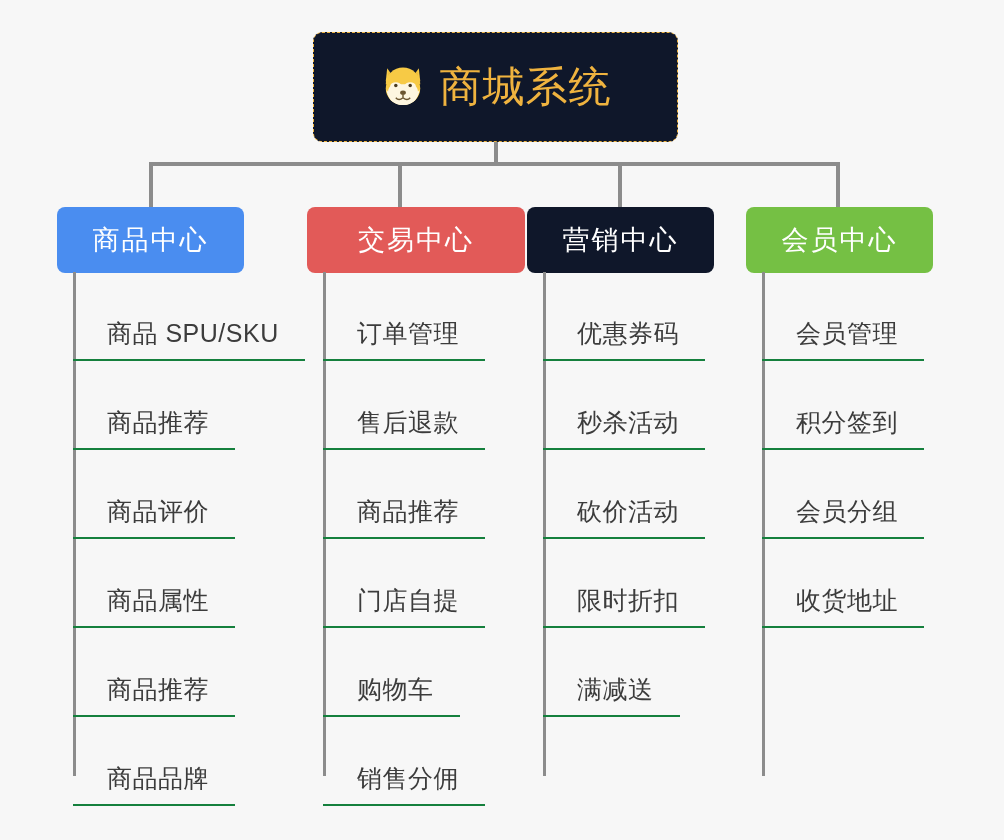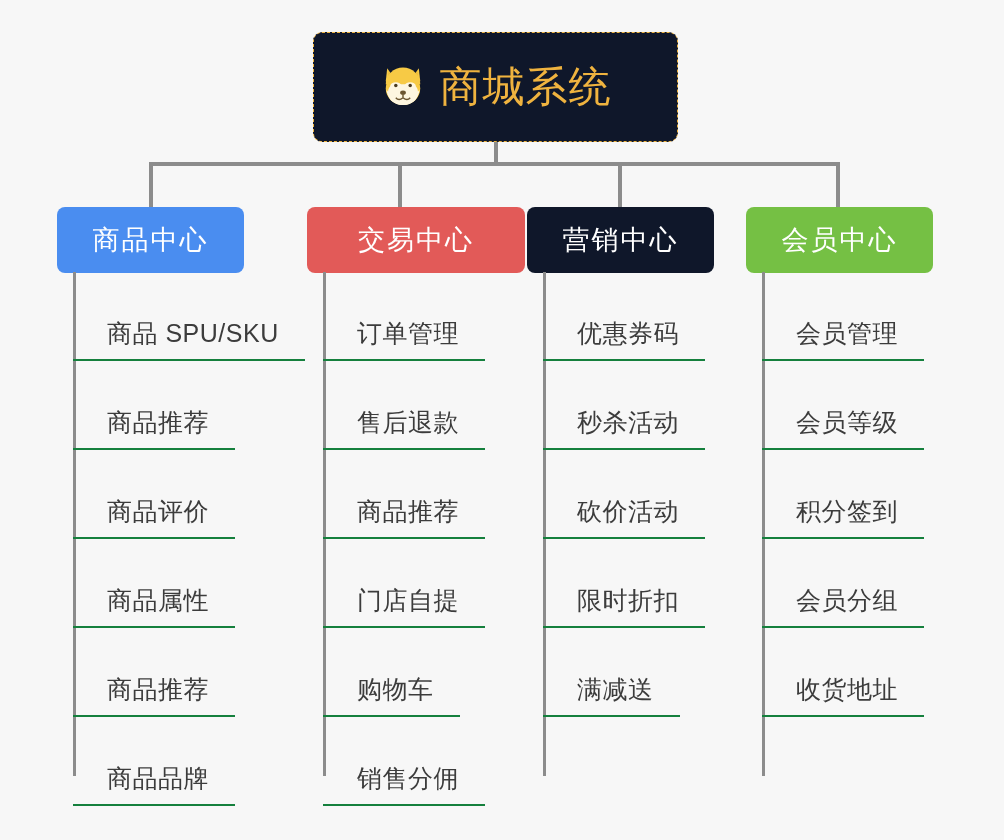--- a/index.html
+++ b/index.html
@@ -243,23 +243,20 @@
     <div class="cat-box" style="background: rgb(117, 192, 68);">
       <span>会员中心</span>
     </div>
   </div>
   <div class="spine" style="left: 762px; background: rgb(140, 140, 140); height: 504px;"></div>
   <div class="leaves" style="left:762px">
     <div class="leaf">
         <span class="leaf-inner"><span class="leaf-label">会员管理</span></span>
       </div>
     <div class="leaf">
-        <span class="leaf-inner"><span class="leaf-label">会员等级</span></span>
-      </div>
-    <div class="leaf">
         <span class="leaf-inner"><span class="leaf-label">积分签到</span></span>
       </div>
     <div class="leaf">
         <span class="leaf-inner"><span class="leaf-label">会员分组</span></span>
       </div>
     <div class="leaf">
         <span class="leaf-inner"><span class="leaf-label">收货地址</span></span>
       </div>
   </div>
 

